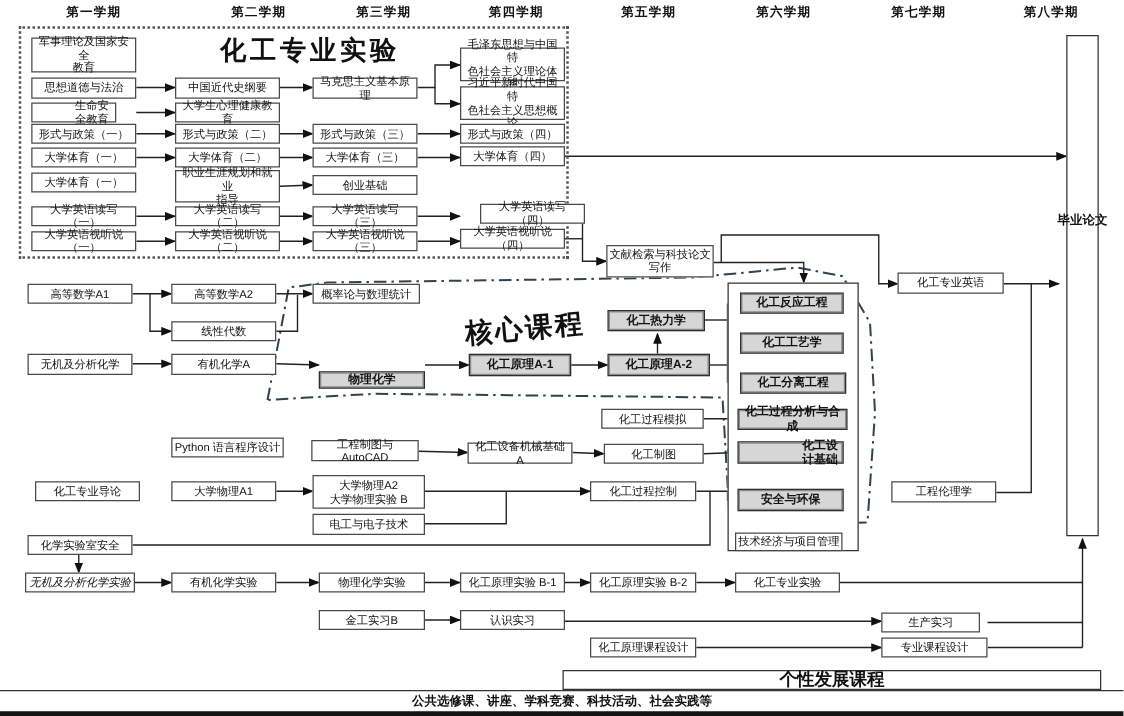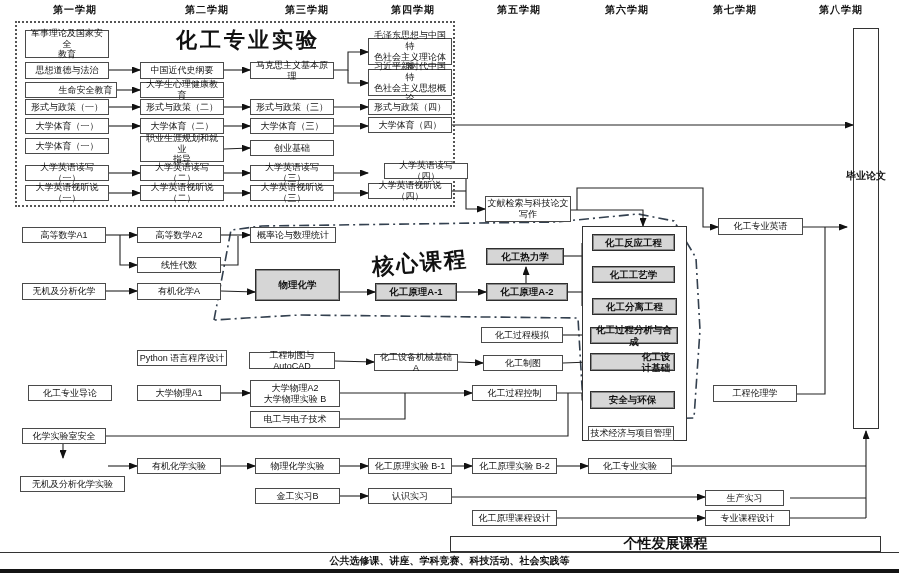--- a/index.html
+++ b/index.html
@@ -113,21 +113,21 @@
   <div class="bigtitle" id="core-title">核心课程</div>
 
   <div class="banner" id="personal-dev-banner" style="left: 450px; top: 536px; width: 431px; height: 16px;">个性发展课程</div>
   <div id="bottom-band">公共选修课、讲座、学科竞赛、科技活动、社会实践等</div>
   <div id="bottom-bar"></div>
 
   <div id="nodes-root">
       <div class="node" style="left: 25px; top: 30px; width: 84px; height: 28px;">军事理论及国家安全
 教育</div>
       <div class="node" style="left: 25px; top: 62px; width: 84px; height: 17px;">思想道德与法治</div>
-      <div class="node" style="left: 25px; top: 82px; width: 92px; height: 16px; padding-left: 30px;">生命安全教育</div>
+      <div class="node" style="left: 25px; top: 82px; width: 68px; height: 16px; padding-left: 30px;">生命安全教育</div>
       <div class="node" style="left: 25px; top: 99px; width: 84px; height: 16px;">形式与政策（一）</div>
       <div class="node" style="left: 25px; top: 118px; width: 84px; height: 16px;">大学体育（一）</div>
       <div class="node" style="left: 25px; top: 138px; width: 84px; height: 16px;">大学体育（一）</div>
       <div class="node" style="left: 140px; top: 62px; width: 84px; height: 17px;">中国近代史纲要</div>
       <div class="node" style="left: 140px; top: 82px; width: 84px; height: 16px;">大学生心理健康教育</div>
       <div class="node" style="left: 140px; top: 99px; width: 84px; height: 16px;">形式与政策（二）</div>
       <div class="node" style="left: 140px; top: 118px; width: 84px; height: 16px;">大学体育（二）</div>
       <div class="node" style="left: 140px; top: 136px; width: 84px; height: 26px;">职业生涯规划和就业
 指导</div>
       <div class="node" style="left: 250px; top: 62px; width: 84px; height: 17px;">马克思主义基本原理</div>
@@ -149,37 +149,37 @@
       <div class="node" style="left: 384px; top: 163px; width: 84px; height: 16px;">大学英语读写（四）</div>
       <div class="node" style="left: 368px; top: 183px; width: 84px; height: 16px;">大学英语视听说（四）</div>
       <div class="node" style="left: 485px; top: 196px; width: 86px; height: 26px;">文献检索与科技论文
 写作</div>
       <div class="node" style="left: 22px; top: 227px; width: 84px; height: 16px;">高等数学A1</div>
       <div class="node" style="left: 137px; top: 227px; width: 84px; height: 16px;">高等数学A2</div>
       <div class="node" style="left: 137px; top: 257px; width: 84px; height: 16px;">线性代数</div>
       <div class="node" style="left: 250px; top: 227px; width: 86px; height: 16px;">概率论与数理统计</div>
       <div class="node" style="left: 22px; top: 283px; width: 84px; height: 17px;">无机及分析化学</div>
       <div class="node" style="left: 137px; top: 283px; width: 84px; height: 17px;">有机化学A</div>
-      <div class="node core" style="left: 255px; top: 269px; width: 85px; height: 32px;">物理化学</div>
+      <div class="node core" style="left: 255px; top: 297px; width: 85px; height: 14px;">物理化学</div>
       <div class="node core" style="left: 375px; top: 283px; width: 82px; height: 18px;">化工原理A-1</div>
       <div class="node core" style="left: 486px; top: 283px; width: 82px; height: 18px;">化工原理A-2</div>
       <div class="node core" style="left: 486px; top: 248px; width: 78px; height: 17px;">化工热力学</div>
       <div class="node" style="left: 137px; top: 350px; width: 90px; height: 16px;">Python 语言程序设计</div>
       <div class="node" style="left: 249px; top: 352px; width: 86px; height: 17px;">工程制图与 AutoCAD</div>
       <div class="node" style="left: 374px; top: 354px; width: 84px; height: 17px;">化工设备机械基础 A</div>
       <div class="node" style="left: 483px; top: 355px; width: 80px; height: 16px;">化工制图</div>
       <div class="node" style="left: 481px; top: 327px; width: 82px; height: 16px;">化工过程模拟</div>
       <div class="node" style="left: 28px; top: 385px; width: 84px; height: 16px;">化工专业导论</div>
       <div class="node" style="left: 137px; top: 385px; width: 84px; height: 16px;">大学物理A1</div>
       <div class="node" style="left: 250px; top: 380px; width: 90px; height: 27px;">大学物理A2
 大学物理实验 B</div>
       <div class="node" style="left: 250px; top: 411px; width: 90px; height: 17px;">电工与电子技术</div>
       <div class="node" style="left: 472px; top: 385px; width: 85px; height: 16px;">化工过程控制</div>
       <div class="node" style="left: 22px; top: 428px; width: 84px; height: 16px;">化学实验室安全</div>
-      <div class="node" style="left: 20px; top: 476px; width: 105px; height: 16px;">无机及分析化学实验</div>
+      <div class="node" style="left: 20px; top: 458px; width: 88px; height: 16px; font-style: italic;">无机及分析化学实验</div>
       <div class="node" style="left: 137px; top: 458px; width: 84px; height: 16px;">有机化学实验</div>
       <div class="node" style="left: 255px; top: 458px; width: 85px; height: 16px;">物理化学实验</div>
       <div class="node" style="left: 368px; top: 458px; width: 84px; height: 16px;">化工原理实验 B-1</div>
       <div class="node" style="left: 472px; top: 458px; width: 85px; height: 16px;">化工原理实验 B-2</div>
       <div class="node" style="left: 588px; top: 458px; width: 84px; height: 16px;">化工专业实验</div>
       <div class="node" style="left: 255px; top: 488px; width: 85px; height: 16px;">金工实习B</div>
       <div class="node" style="left: 368px; top: 488px; width: 84px; height: 16px;">认识实习</div>
       <div class="node" style="left: 472px; top: 510px; width: 85px; height: 16px;">化工原理课程设计</div>
       <div class="node" style="left: 705px; top: 490px; width: 79px; height: 16px;">生产实习</div>
       <div class="node" style="left: 705px; top: 510px; width: 85px; height: 16px;">专业课程设计</div>

